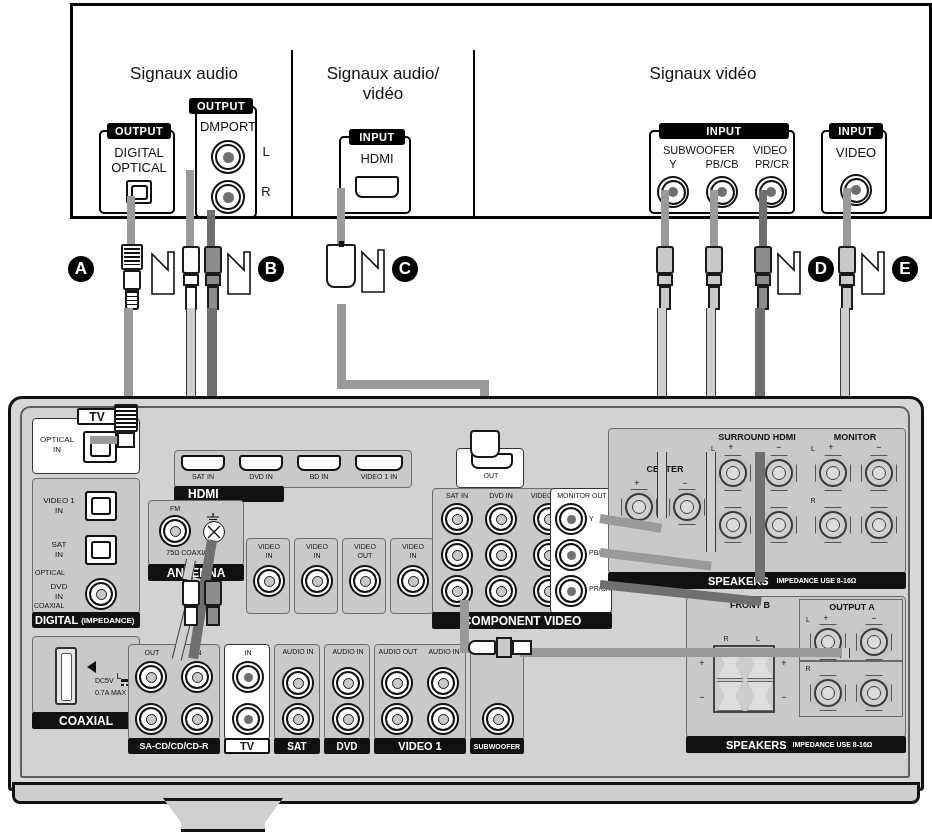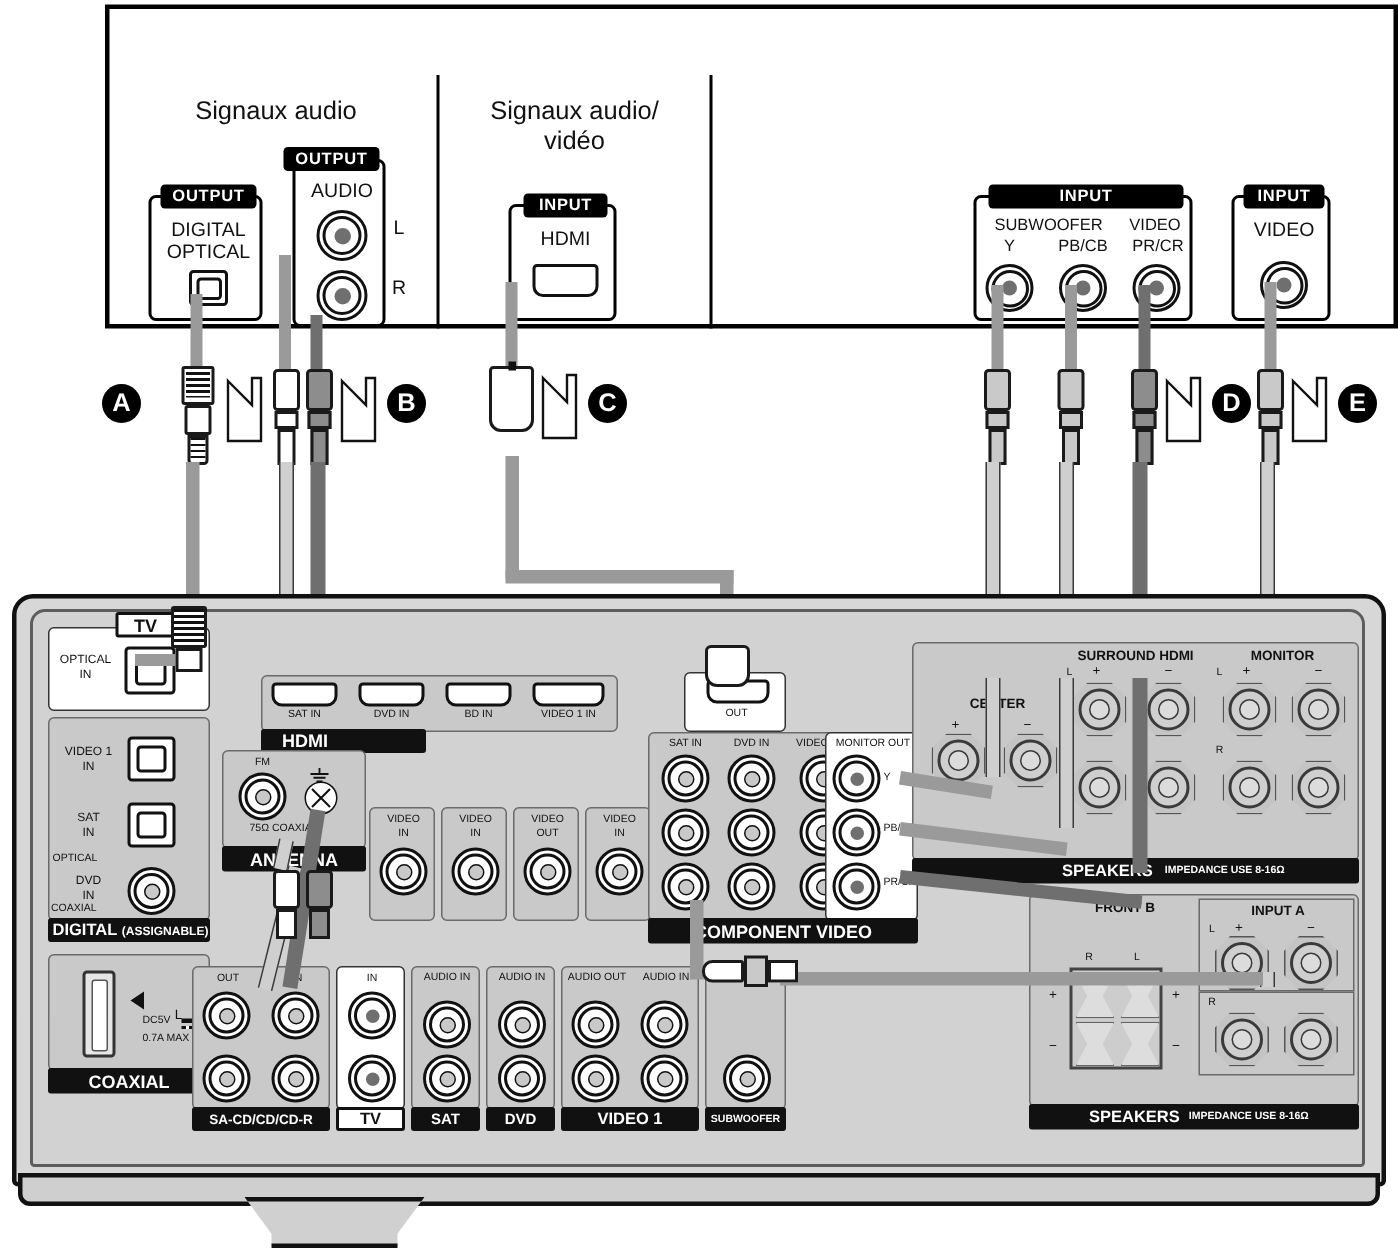--- a/index.html
+++ b/index.html
@@ -80,33 +80,36 @@
     <div class="abs vdiv" style="left:218px;top:44px;height:169px;"></div>
     <div class="abs vdiv" style="left:400px;top:44px;height:169px;"></div>
 
     <div class="abs colhead" style="left:222px;top:50px;width:176px;height:56px;white-space:pre-line;">
       <span>Signaux audio/
 vidéo</span>
     </div>
     <div class="abs colhead" style="left:4px;top:50px;width:214px;height:46px;">
       <span>Signaux audio</span>
     </div>
+    <div class="abs colhead" style="left:404px;top:50px;width:452px;height:46px;">
+      <span>Signaux vidéo</span>
+    </div>
 
     <div class="abs jackbox" style="left:26px;top:124px;width:76px;height:84px;">
       <div class="abs hdrlabel" style="left:6px;top:-9px;width:64px;height:16px;">OUTPUT</div>
       <div class="abs jtext" style="left:0;top:14px;width:76px;">DIGITAL</div>
       <div class="abs jtext" style="left:0;top:29px;width:76px;">OPTICAL</div>
       <div class="abs optjack" style="left:25px;top:48px;width:26px;height:24px;">
         <i style="width:13px;height:11px;"></i>
       </div>
     </div>
 
     <div class="abs jackbox" style="left:122px;top:100px;width:62px;height:112px;">
       <div class="abs hdrlabel" style="left:-8px;top:-10px;width:64px;height:16px;">OUTPUT</div>
-      <div class="abs jtext" style="left:0;top:12px;width:62px;">AUDIO</div>
+      <div class="abs jtext" style="left:0;top:12px;width:62px;">DMPORT</div>
       <div class="abs rca" style="left:14px;top:32px;width:34px;height:34px;">
         <i style="width:22px;height:22px;display:flex;align-items:center;justify-content:center;">
             <b style="width:11px;height:11px;"></b>
           </i>
       </div>
       <div class="abs rca" style="left:14px;top:72px;width:34px;height:34px;">
         <i style="width:22px;height:22px;display:flex;align-items:center;justify-content:center;">
             <b style="width:11px;height:11px;"></b>
           </i>
       </div>
@@ -293,21 +296,21 @@
       <div class="abs lab" style="left:4px;top:114px;width:44px;">IN</div>
       <div class="abs rca" style="left:52px;top:99px;width:32px;height:32px;">
         <i style="width:20px;height:20px;display:flex;align-items:center;justify-content:center;">
             <b style="width:9px;height:9px;background:#c9c9c9;border:1.5px solid #111;"></b>
           </i>
       </div>
     </div>
     <div class="abs lab lab7" style="left:26px;top:206px;width:46px;text-align:left;">COAXIAL</div>
     <div class="abs blk" style="left:24px;top:216px;width:108px;height:16px;font-size:11px;justify-content:flex-start;padding-left:3px;">
       <span>DIGITAL</span>
-      <span style="font-size:8px;margin-left:3px;">(ASSIGNABLE)</span>
+      <span style="font-size:8px;margin-left:3px;">(IMPEDANCE)</span>
     </div>
 
     <div class="abs grp" style="left:24px;top:240px;width:108px;height:78px;">
       <div class="abs" style="left:22px;top:10px;width:22px;height:58px;border:2px solid #333;background:#e6e6e6;border-radius:3px;">
         <div class="abs" style="left:4px;top:4px;width:11px;height:48px;border:1.5px solid #555;background:#fff;border-radius:2px;"></div>
       </div>
       <div class="abs" style="left:54px;top:24px;width:0;height:0;border-top:6px solid transparent;border-bottom:6px solid transparent;border-right:9px solid #111;"></div>
       <div class="abs lab lab7" style="left:62px;top:40px;width:44px;text-align:left;">DC5V</div>
       <div class="abs" style="left:88px;top:42px;width:14px;height:3px;background:#111;"></div>
       <div class="abs" style="left:88px;top:47px;width:14px;height:2px;background:repeating-linear-gradient(to right,#111 0 3px,#fff 3px 5px);"></div>
@@ -671,21 +674,21 @@
       <div class="abs lab lab9" style="left:8px;top:96px;width:14px;">−</div>
       <div class="abs lab lab9" style="left:90px;top:96px;width:14px;">−</div>
       <div class="abs" style="left:26px;top:48px;width:62px;height:68px;border:2px solid #444;background:#cdcdcd;">
         <div class="abs" style="left:2px;top:2px;width:26px;height:30px;background:#ddd;border:1px solid #666;clip-path:polygon(0 0,100% 0,70% 50%,100% 100%,0 100%,30% 50%);"></div>
         <div class="abs" style="left:32px;top:2px;width:26px;height:30px;background:#ddd;border:1px solid #666;clip-path:polygon(0 0,100% 0,70% 50%,100% 100%,0 100%,30% 50%);"></div>
         <div class="abs" style="left:2px;top:34px;width:26px;height:30px;background:#ddd;border:1px solid #666;clip-path:polygon(0 0,100% 0,70% 50%,100% 100%,0 100%,30% 50%);"></div>
         <div class="abs" style="left:32px;top:34px;width:26px;height:30px;background:#ddd;border:1px solid #666;clip-path:polygon(0 0,100% 0,70% 50%,100% 100%,0 100%,30% 50%);"></div>
       </div>
 
       <div class="abs" style="left:112px;top:2px;width:104px;height:62px;border:1.5px solid #6a6a6a;">
-        <div class="abs lab lab9" style="left:0;top:3px;width:104px;font-weight:bold;">INPUT A</div>
+        <div class="abs lab lab9" style="left:0;top:3px;width:104px;font-weight:bold;">OUTPUT A</div>
         <div class="abs lab lab7" style="left:2px;top:16px;width:12px;">L</div>
         <div class="abs lab lab9" style="left:18px;top:14px;width:16px;">+</div>
         <div class="abs lab lab9" style="left:66px;top:14px;width:16px;">−</div>
         <div class="abs post" style="left:10px;top:24px;width:36px;height:36px;">
             <i style="width:24px;height:24px;">
               <b style="width:12px;height:12px;"></b>
             </i>
           </div>
         <div class="abs post" style="left:56px;top:24px;width:36px;height:36px;">
             <i style="width:24px;height:24px;">

